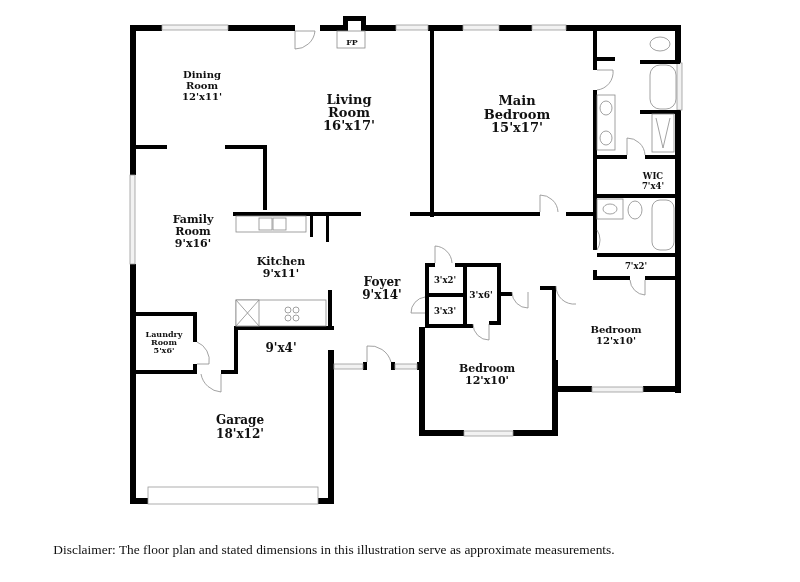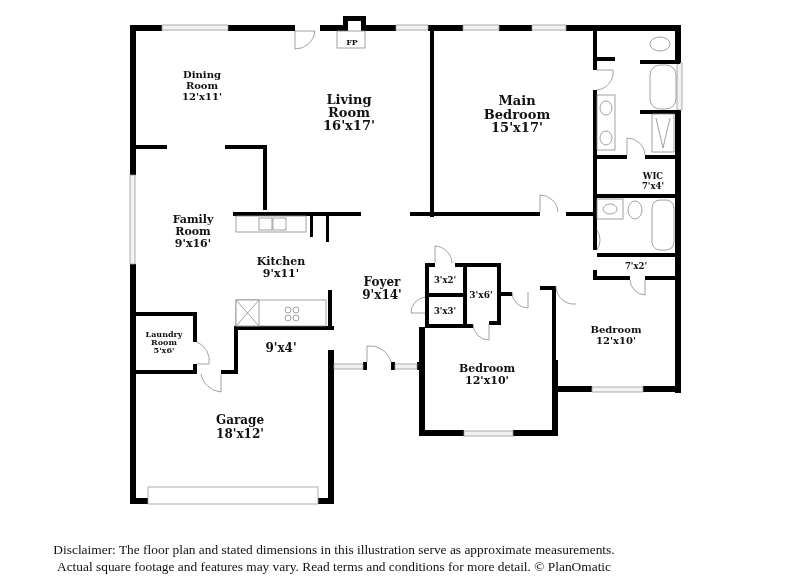--- a/index.html
+++ b/index.html
@@ -217,14 +217,13 @@
     </g>
     <text class="lbl" x="636" y="269" font-size="8.5">7'x2'</text>
     <text class="lbl" x="445" y="283" font-size="8.5">3'x2'</text>
     <text class="lbl" x="445" y="314" font-size="8.5">3'x3'</text>
     <text class="lbl" x="481" y="298" font-size="9">3'x6'</text>
   </g>
 </svg>
 
 <div class="disc">
   <div>Disclaimer: The floor plan and stated dimensions in this illustration serve as approximate measurements.</div>
-  <div>Actual square footage and features may vary. Read terms and conditions for more detail. © PlanOmatic</div>
 </div>
 
 </body></html>

